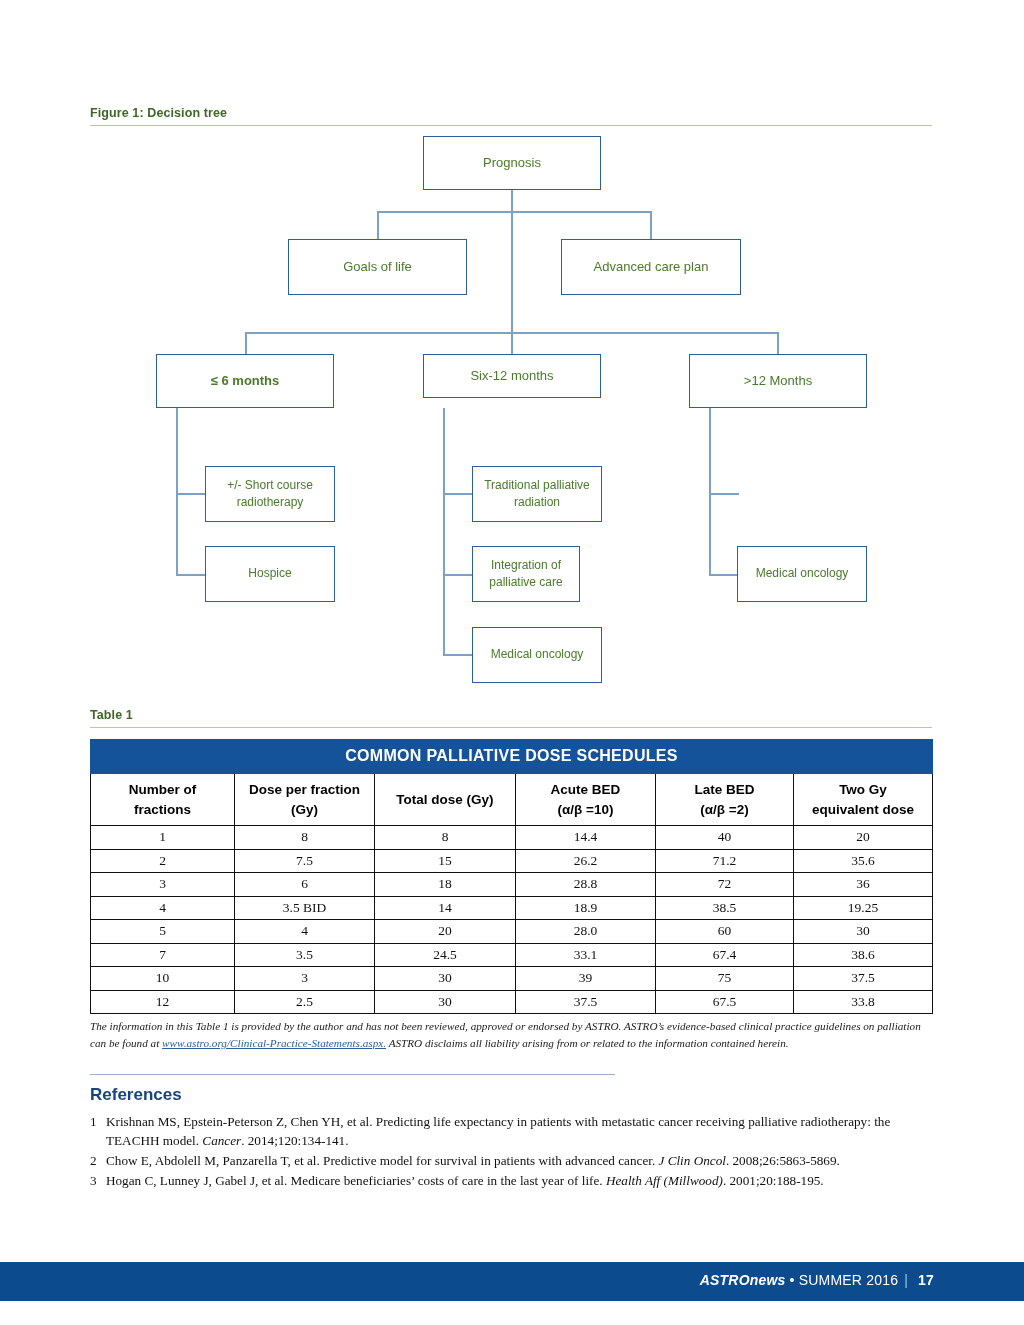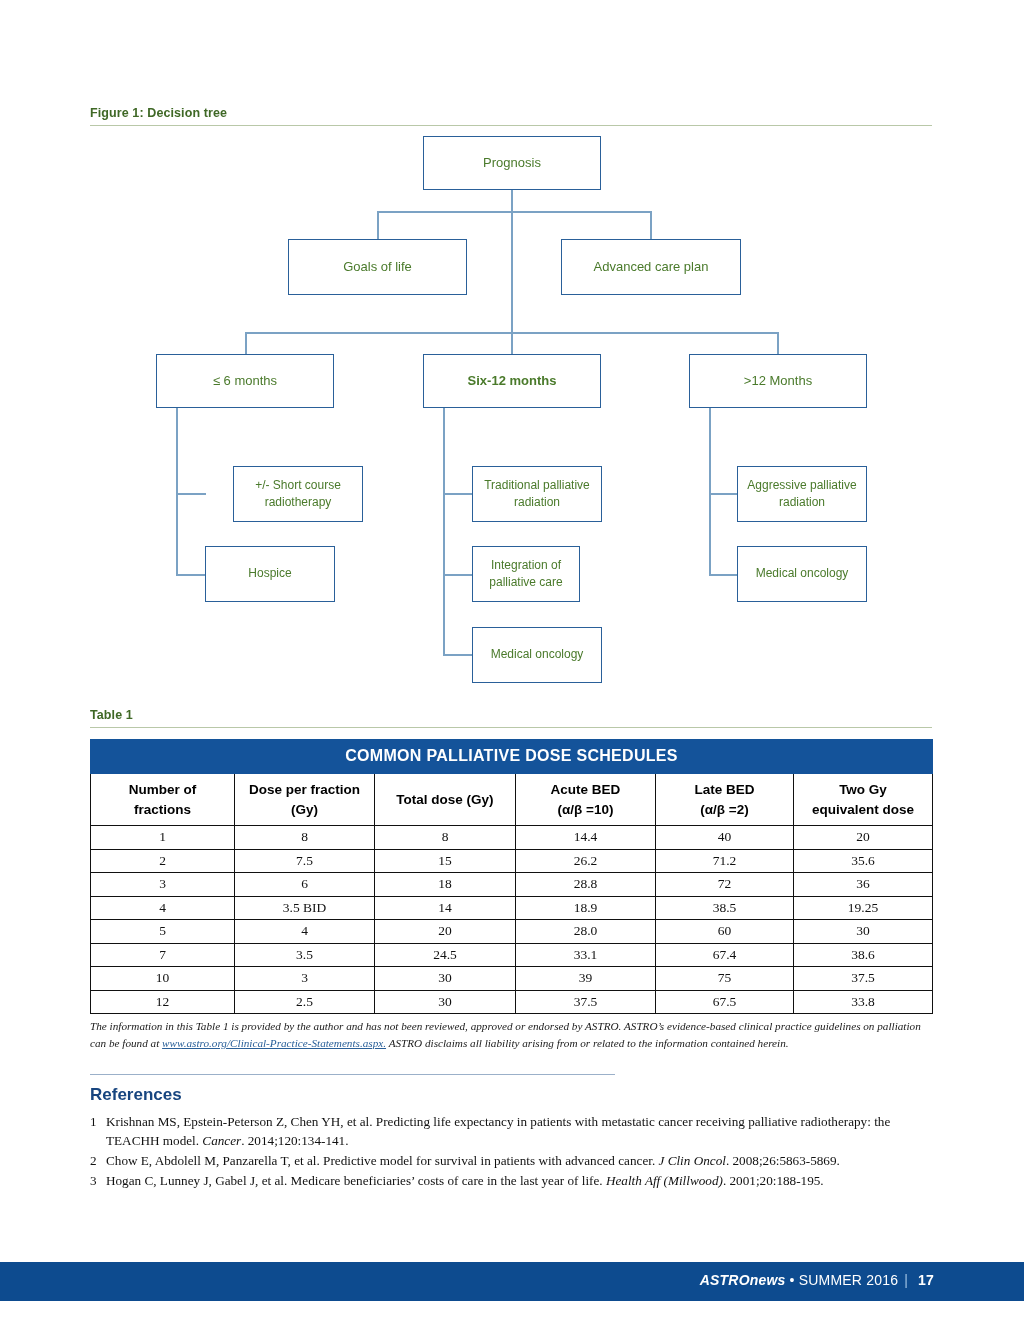--- a/index.html
+++ b/index.html
@@ -213,42 +213,41 @@
     <div class="conn v" style="left:650px; top:211px; height:28px;"></div>
 
     <div class="node" style="left:288px; top:239px; width:179px; height:56px;">Goals of life</div>
     <div class="node" style="left:561px; top:239px; width:180px; height:56px;">Advanced care plan</div>
 
     <div class="conn v" style="left:511px; top:190px; height:165px;"></div>
     <div class="conn h" style="left:245px; top:332px; width:533px;"></div>
     <div class="conn v" style="left:245px; top:332px; height:23px;"></div>
     <div class="conn v" style="left:777px; top:332px; height:23px;"></div>
 
-    <div class="node" style="left:156px; top:354px; width:178px; height:54px;">≤ 6 months</div>
-    <div class="node" style="left:423px; top:354px; width:178px; height:54px;font-weight:bold;">Six-12 months</div>
+    <div class="node" style="left:156px; top:354px; width:178px; height:54px;font-weight:bold;">≤ 6 months</div>
+    <div class="node" style="left:423px; top:354px; width:178px; height:44px;">Six-12 months</div>
     <div class="node" style="left:689px; top:354px; width:178px; height:54px;">&gt;12 Months</div>
 
     <div class="conn v" style="left:176px; top:408px; height:167px;"></div>
     <div class="conn h" style="left:176px; top:493px; width:30px;"></div>
     <div class="conn h" style="left:176px; top:574px; width:30px;"></div>
-    <div class="node small" style="left:205px; top:466px; width:130px; height:56px;margin-left:28px;">+/- Short course radiotherapy</div>
+    <div class="node small" style="left:205px; top:466px; width:130px; height:56px;">+/- Short course radiotherapy</div>
     <div class="node small" style="left:205px; top:546px; width:130px; height:56px;">Hospice</div>
 
     <div class="conn v" style="left:443px; top:408px; height:248px;"></div>
     <div class="conn h" style="left:443px; top:493px; width:30px;"></div>
     <div class="conn h" style="left:443px; top:574px; width:30px;"></div>
     <div class="conn h" style="left:443px; top:654px; width:30px;"></div>
     <div class="node small" style="left:472px; top:466px; width:130px; height:56px;">Traditional palliative radiation</div>
     <div class="node small" style="left:472px; top:546px; width:108px; height:56px;">Integration of palliative care</div>
     <div class="node small" style="left:472px; top:627px; width:130px; height:56px;">Medical oncology</div>
 
     <div class="conn v" style="left:709px; top:408px; height:167px;"></div>
     <div class="conn h" style="left:709px; top:493px; width:30px;"></div>
     <div class="conn h" style="left:709px; top:574px; width:30px;"></div>
-    <div class="node small" style="left:737px; top:466px; width:130px; height:56px;">Aggressive palliative radiation</div>
     <div class="node small" style="left:737px; top:546px; width:130px; height:56px;">Medical oncology</div>
   </div>
 
   <div class="section-caption" style="top:708px;">Table 1</div>
   <div class="caption-rule" style="top:727px;"></div>
 
   <div id="dose-table-wrap">
     <table class="dose">
       <colgroup>
         <col style="width:144px">

